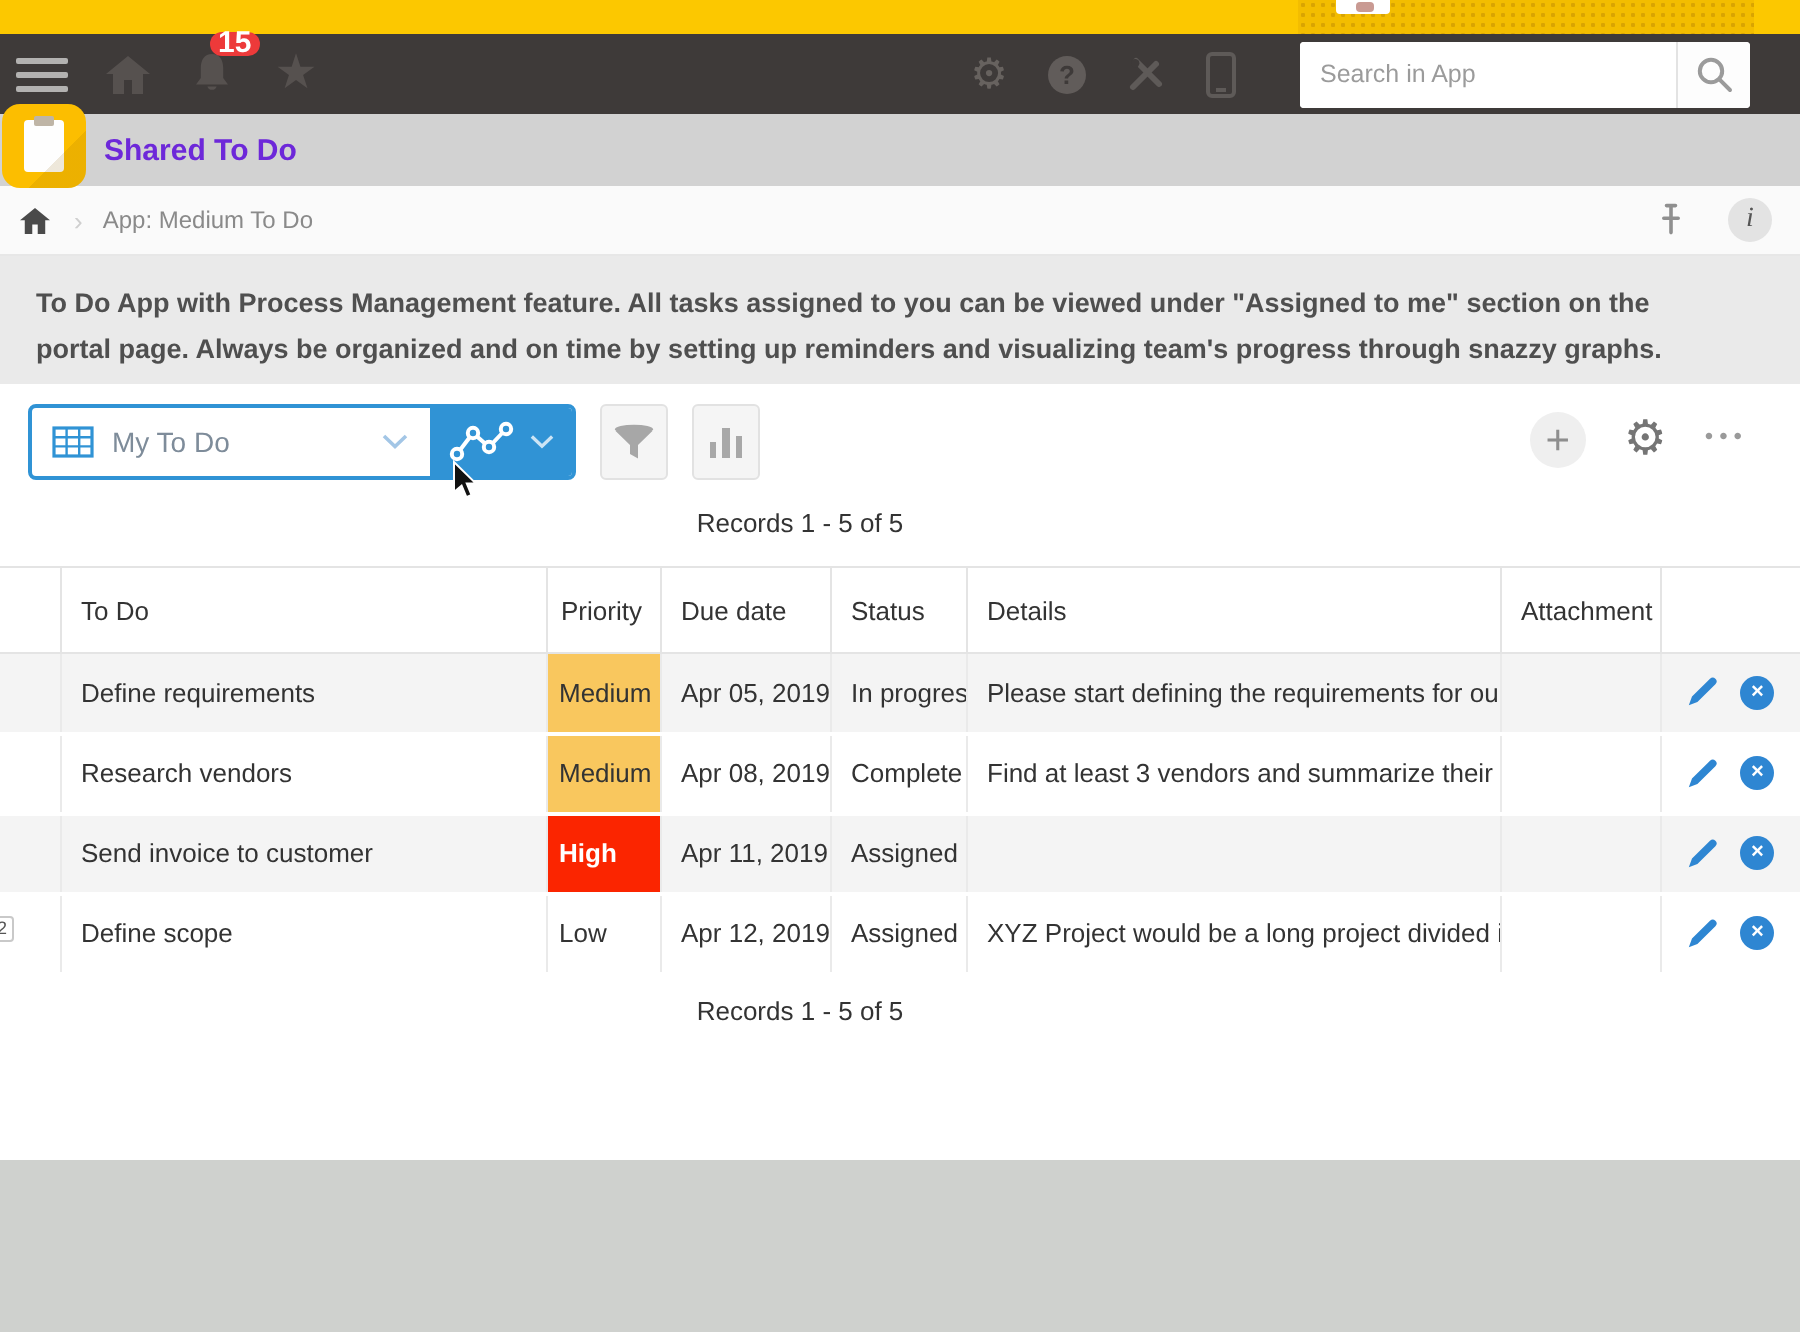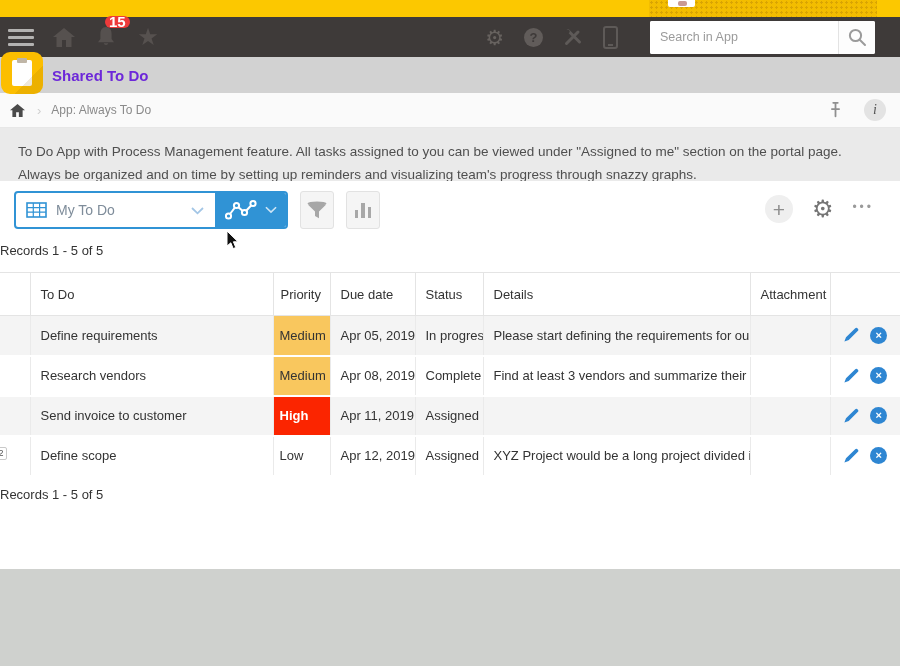--- a/index.html
+++ b/index.html
@@ -50,42 +50,42 @@
   
   .crumbbar { height:35px; background:#FAFAFA; border-bottom:1px solid #E7E7E7; display:flex; align-items:center;
     padding:0 14px 0 10px; flex:none; }
   .crumb-sep { color:#CFCFCF; margin:0 10px 0 12px; font-size:13px; }
   .crumb-text { font-size:12px; color:#8A8A8A; }
   .crumb-right { margin-left:auto; display:flex; align-items:center; gap:22px; }
   .info-circle { width:22px; height:22px; border-radius:50%; background:#E3E3E3; display:flex; align-items:center;
     justify-content:center; font-family:"Liberation Serif", serif; font-style:italic; font-size:14px; color:#555; cursor:pointer; }
 
   
-  .desc { height:53px; background:#EAEAEA; padding:13px 40px 0 18px; font-size:13.5px; color:#4F4F4F; line-height:1.7; flex:none; }
+  .desc { height:64px; background:#EAEAEA; padding:13px 40px 0 18px; font-size:13.5px; color:#4F4F4F; line-height:1.7; flex:none;font-weight:bold; }
 
   
   .main { height:388px; background:#fff; flex:none; position:relative; }
   .toolbar { display:flex; align-items:flex-start; padding:10px 26px 0 14px; }
   .view-select { display:flex; height:38px; border:2px solid #3093D5; border-radius:4px; overflow:hidden; background:#fff;text-align:center; }
   .vs-white { width:199px; display:flex; align-items:center; gap:9px; padding:0 10px; position:relative; cursor:pointer; }
   .vs-white .chev { position:absolute; right:11px; }
   .vs-label { font-size:14px; color:#7E8C9A; }
   .vs-blue { width:71px; background:#3093D5; display:flex; align-items:center; justify-content:center; gap:7px; cursor:pointer; }
   .sq-btn { width:34px; height:38px; background:#F5F5F5; border:1px solid #E2E2E2; border-radius:3px;
     display:flex; align-items:center; justify-content:center; margin-left:12px; cursor:pointer; }
   .bars { display:flex; align-items:flex-end; gap:3px; height:15px; }
   .bars i { display:block; width:3.5px; background:#A8A8A8; }
   .bars i:nth-child(1){ height:8px; } .bars i:nth-child(2){ height:15px; } .bars i:nth-child(3){ height:11px; }
   .toolbar-right { margin-left:auto; display:flex; align-items:center; gap:19px; padding-top:4px; }
   .plus-circle { width:28px; height:28px; border-radius:50%; background:#EFEFEF; color:#8E8E8E; font-size:21px;
     font-weight:300; display:flex; align-items:center; justify-content:center; line-height:1; cursor:pointer; }
   .gear2 { font-size:24px; color:#757575; line-height:1; cursor:pointer; }
   .more-dots { font-size:12px; color:#9A9A9A; letter-spacing:3px; cursor:pointer; padding-bottom:4px; }
 
-  .records { margin-top:14px; height:18px; padding-right:100px; text-align:left; font-size:13px; color:#333; }
+  .records { margin-top:14px; height:18px; padding-right:100px; text-align:center; font-size:13px; color:#333; }
   .records-bottom { margin-top:10px; }
 
   
   table { width:900px; margin-top:11px; border-collapse:collapse; table-layout:fixed; font-size:13px; color:#333; }
   thead tr { height:43px; }
   th { font-weight:normal; text-align:left; padding:0 6px 0 10px; border:1px solid #E4E4E4; border-left:none;
     background:#fff; white-space:nowrap; overflow:hidden; }
   th:first-child { border-left:none; } th:last-child { border-right:none; }
   tbody tr { height:40px; border-bottom:2px solid #fff; }
   tbody tr:nth-child(odd) { background:#F4F4F4; }
@@ -176,21 +176,21 @@
     <span class="app-title">Shared To Do</span>
   </div>
 
   <div class="crumbbar">
     <span style="display:flex;">
       <svg width="15" height="13" viewBox="0 0 22 19">
           <path d="M11 0 L22 9 H18.5 V19 H13 V12 H9 V19 H3.5 V9 H0 Z" fill="#4A4A4A"></path>
         </svg>
     </span>
     <span class="crumb-sep">›</span>
-    <span class="crumb-text">App: Always To Do</span>
+    <span class="crumb-text">App: Medium To Do</span>
     <div class="crumb-right">
       <span style="display:flex;">
         <svg width="13" height="18" viewBox="0 0 14 20">
             <path d="M4.5 2 H9.5 M7 2 V8 M3 9 H11 M7 9.5 V17" stroke="#8F8F8F" stroke-width="2" stroke-linecap="round"></path>
           </svg>
       </span>
       <span class="info-circle">i</span>
     </div>
   </div>
 

